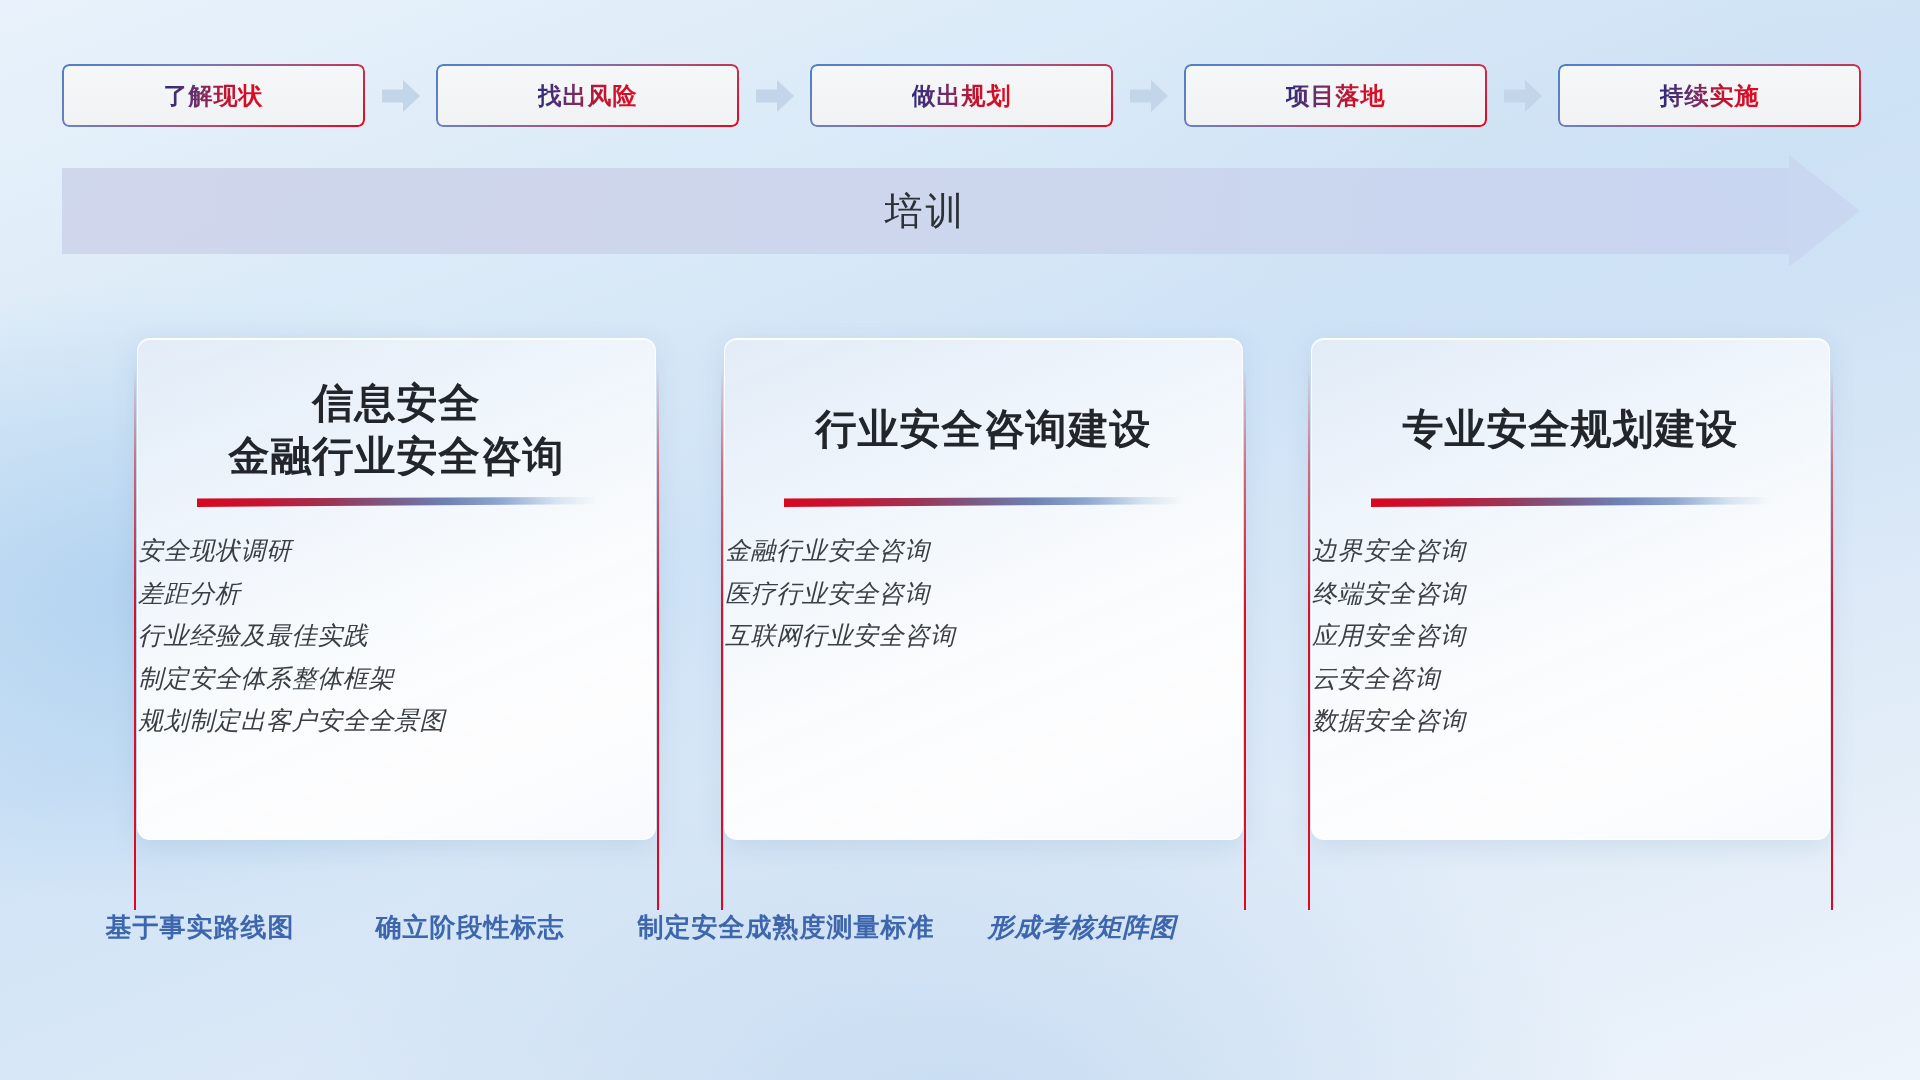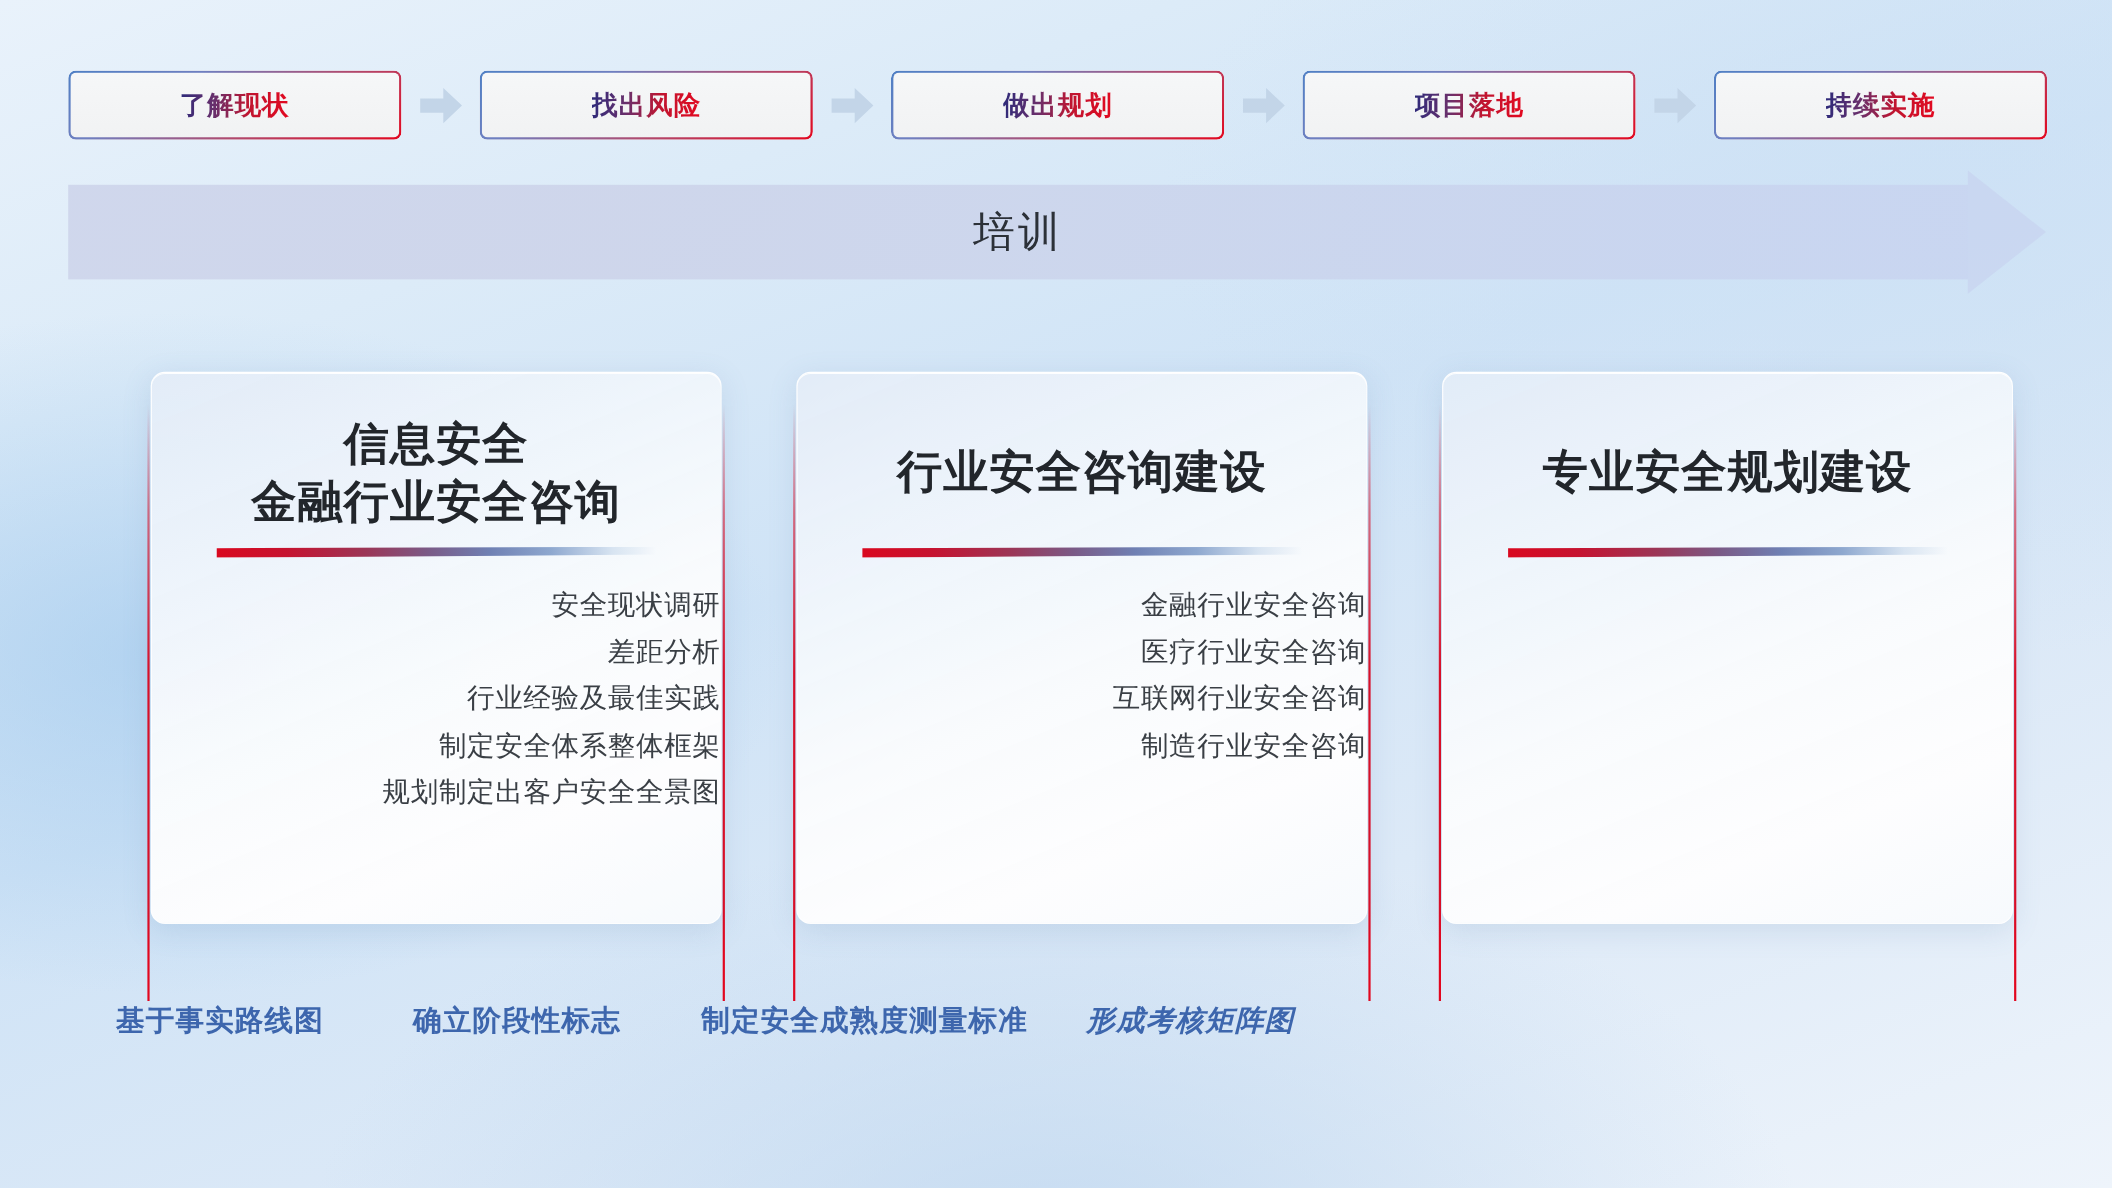--- a/index.html
+++ b/index.html
@@ -213,22 +213,23 @@
         #7a5a86 48%,
         #6f80b3 62%,
         #8ea8cf 76%,
         rgba(180,203,228,0.45) 90%,
         rgba(200,218,236,0) 100%);
     clip-path: polygon(0% 14%, 100% 0%, 100% 72%, 0% 100%);
   }
 
   .card-list {
     list-style: none;
-    text-align: right;
+    text-align: left;
     width: 100%;
+    font-style: italic;
   }
   .card-list li {
     font-size: 25px;
     color: #3a3f45;
     line-height: 1.70;
     letter-spacing: 0.6px;
     white-space: nowrap;
   }
 
   
@@ -322,32 +323,38 @@
           <div class="card-title">
             <div>行业安全咨询建设</div>
           </div>
           <div class="card-divider">
             <div class="bar"></div>
           </div>
           <ul class="card-list">
             <li>金融行业安全咨询</li>
             <li>医疗行业安全咨询</li>
             <li>互联网行业安全咨询</li>
-            <li>制造行业安全咨询</li>
           </ul>
         </div>
       </div>
       <div class="card-wrap">
         <div class="card">
           <div class="card-title">
             <div>专业安全规划建设</div>
           </div>
           <div class="card-divider">
             <div class="bar"></div>
           </div>
+          <ul class="card-list">
+            <li>边界安全咨询</li>
+            <li>终端安全咨询</li>
+            <li>应用安全咨询</li>
+            <li>云安全咨询</li>
+            <li>数据安全咨询</li>
+          </ul>
         </div>
       </div>
     </div>
 
   <div id="footer-labels">
       <div class="footer-label" style="left: 200px; text-align: center;">基于事实路线图</div>
       <div class="footer-label" style="left: 470px;">确立阶段性标志</div>
       <div class="footer-label" style="left: 786px;">制定安全成熟度测量标准</div>
       <div class="footer-label" style="left: 1082px; font-style: italic;">形成考核矩阵图</div>
     </div>

